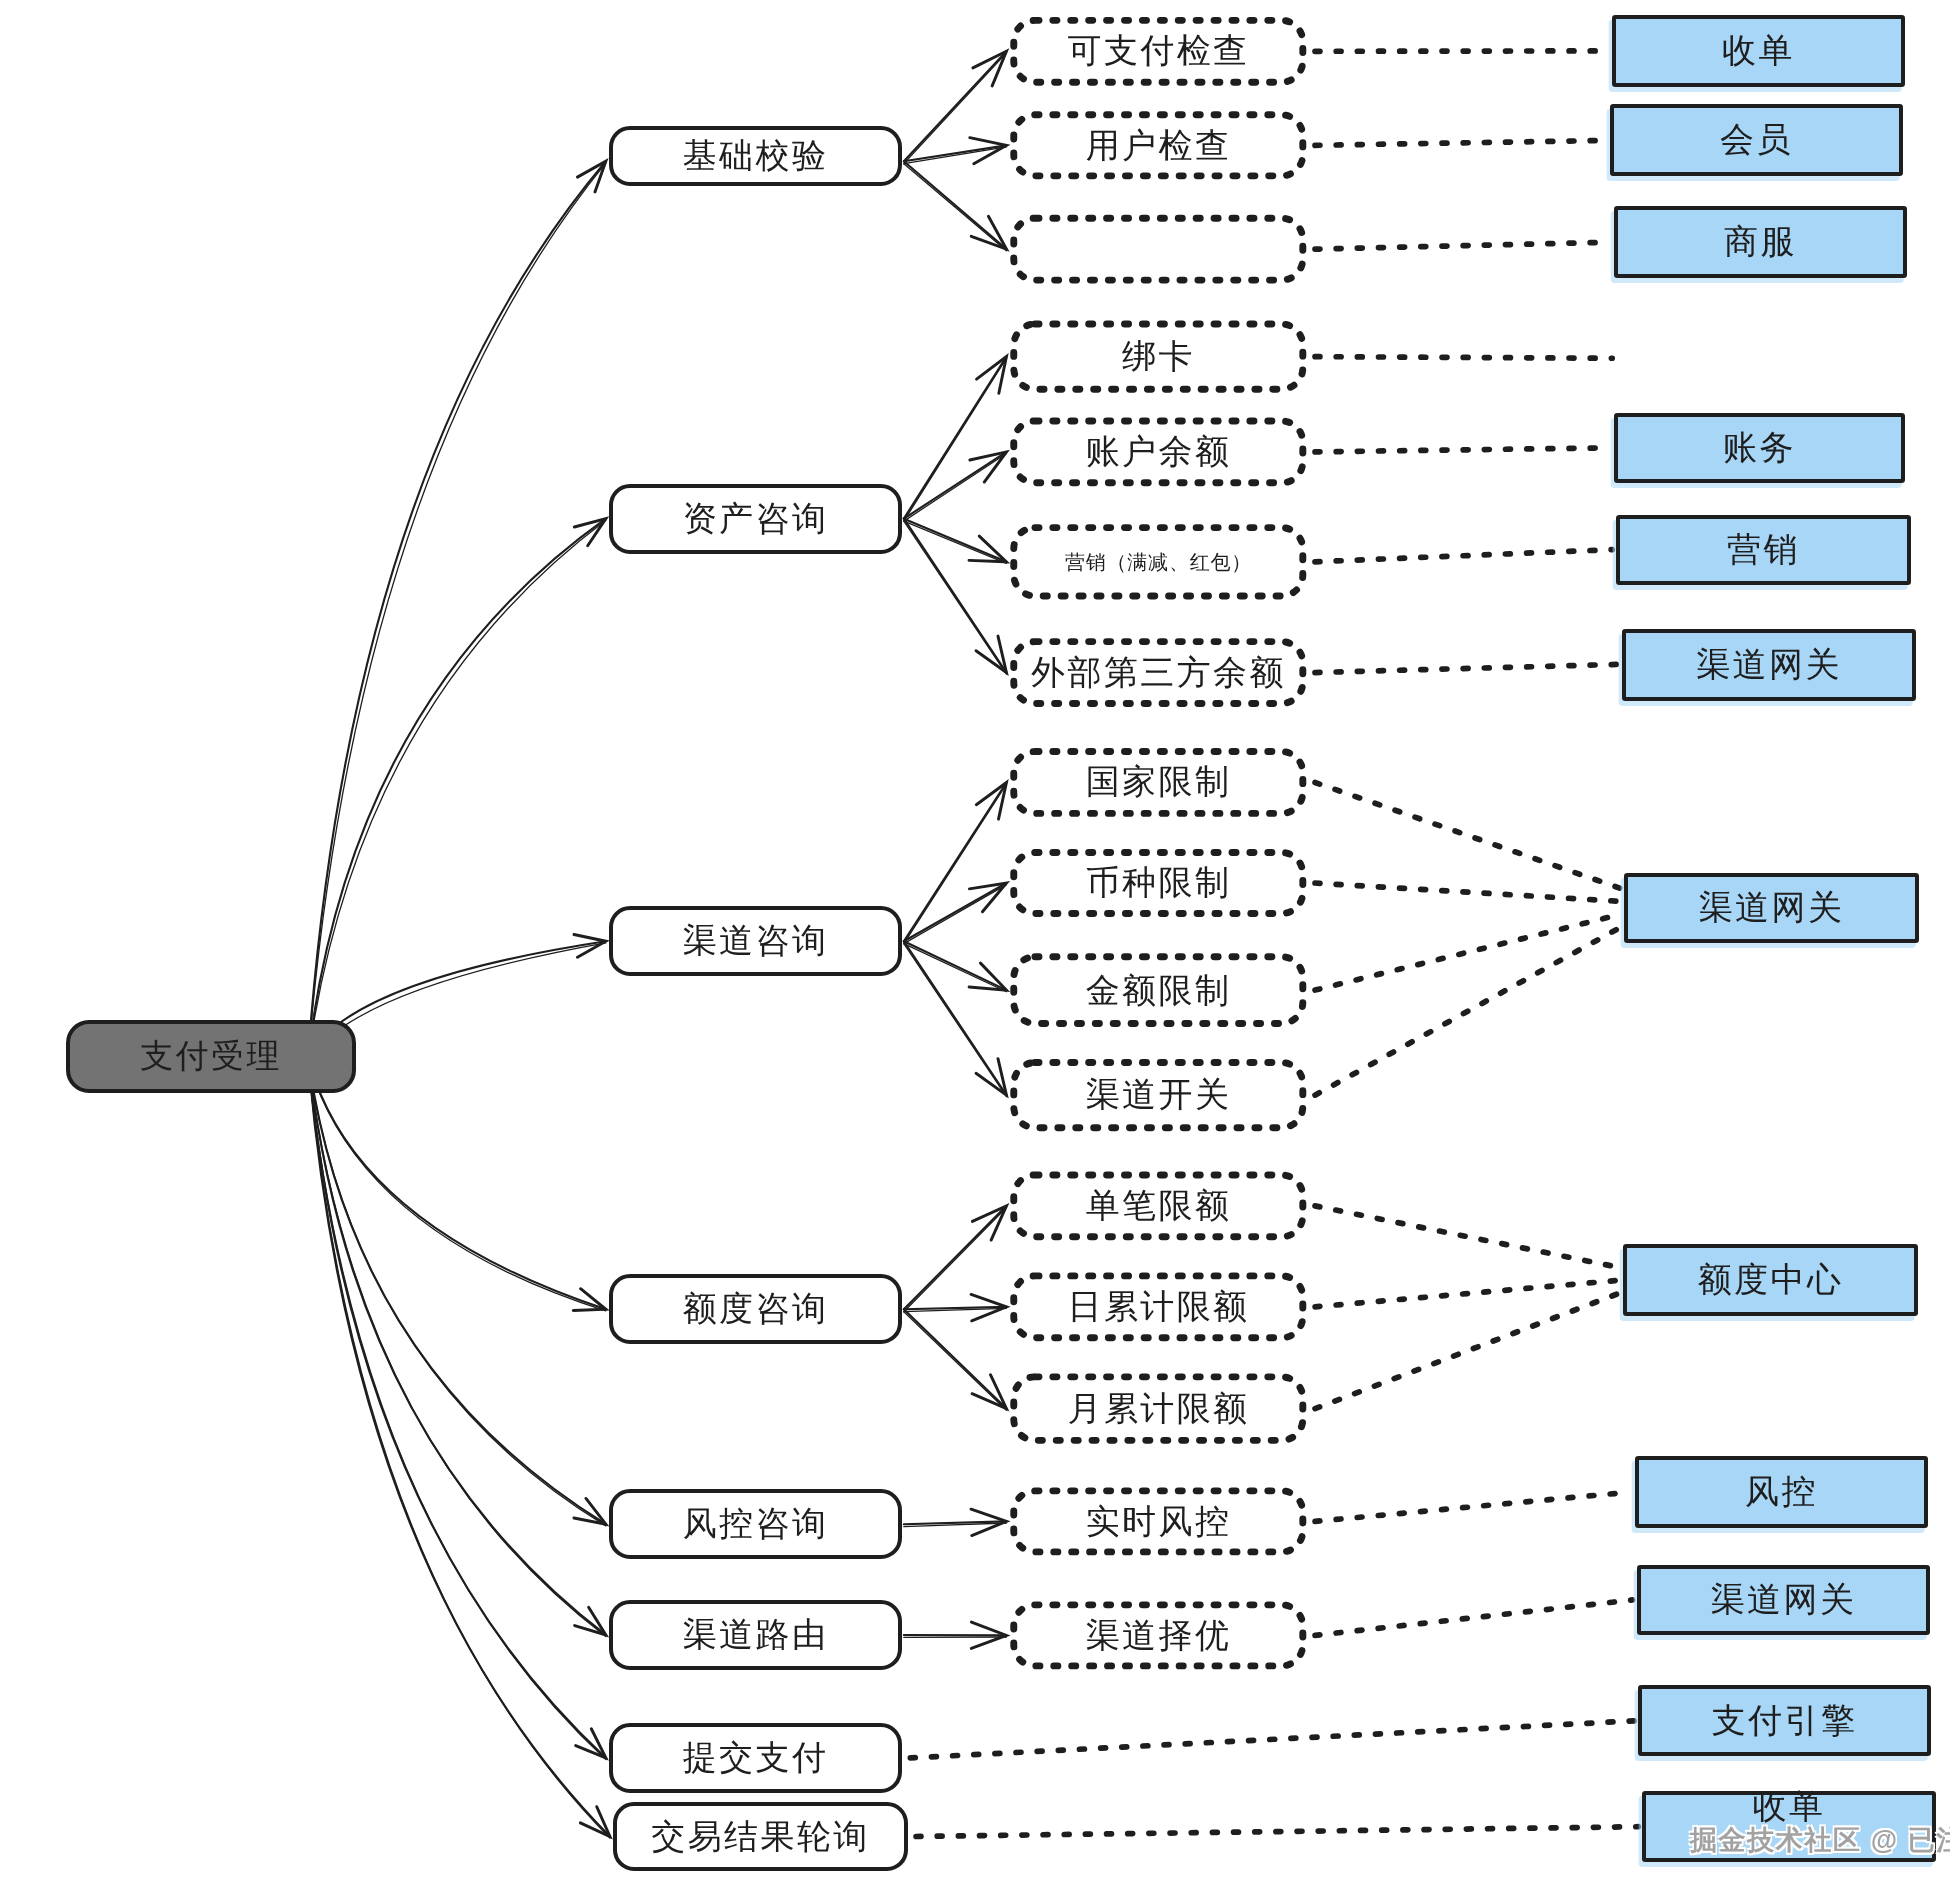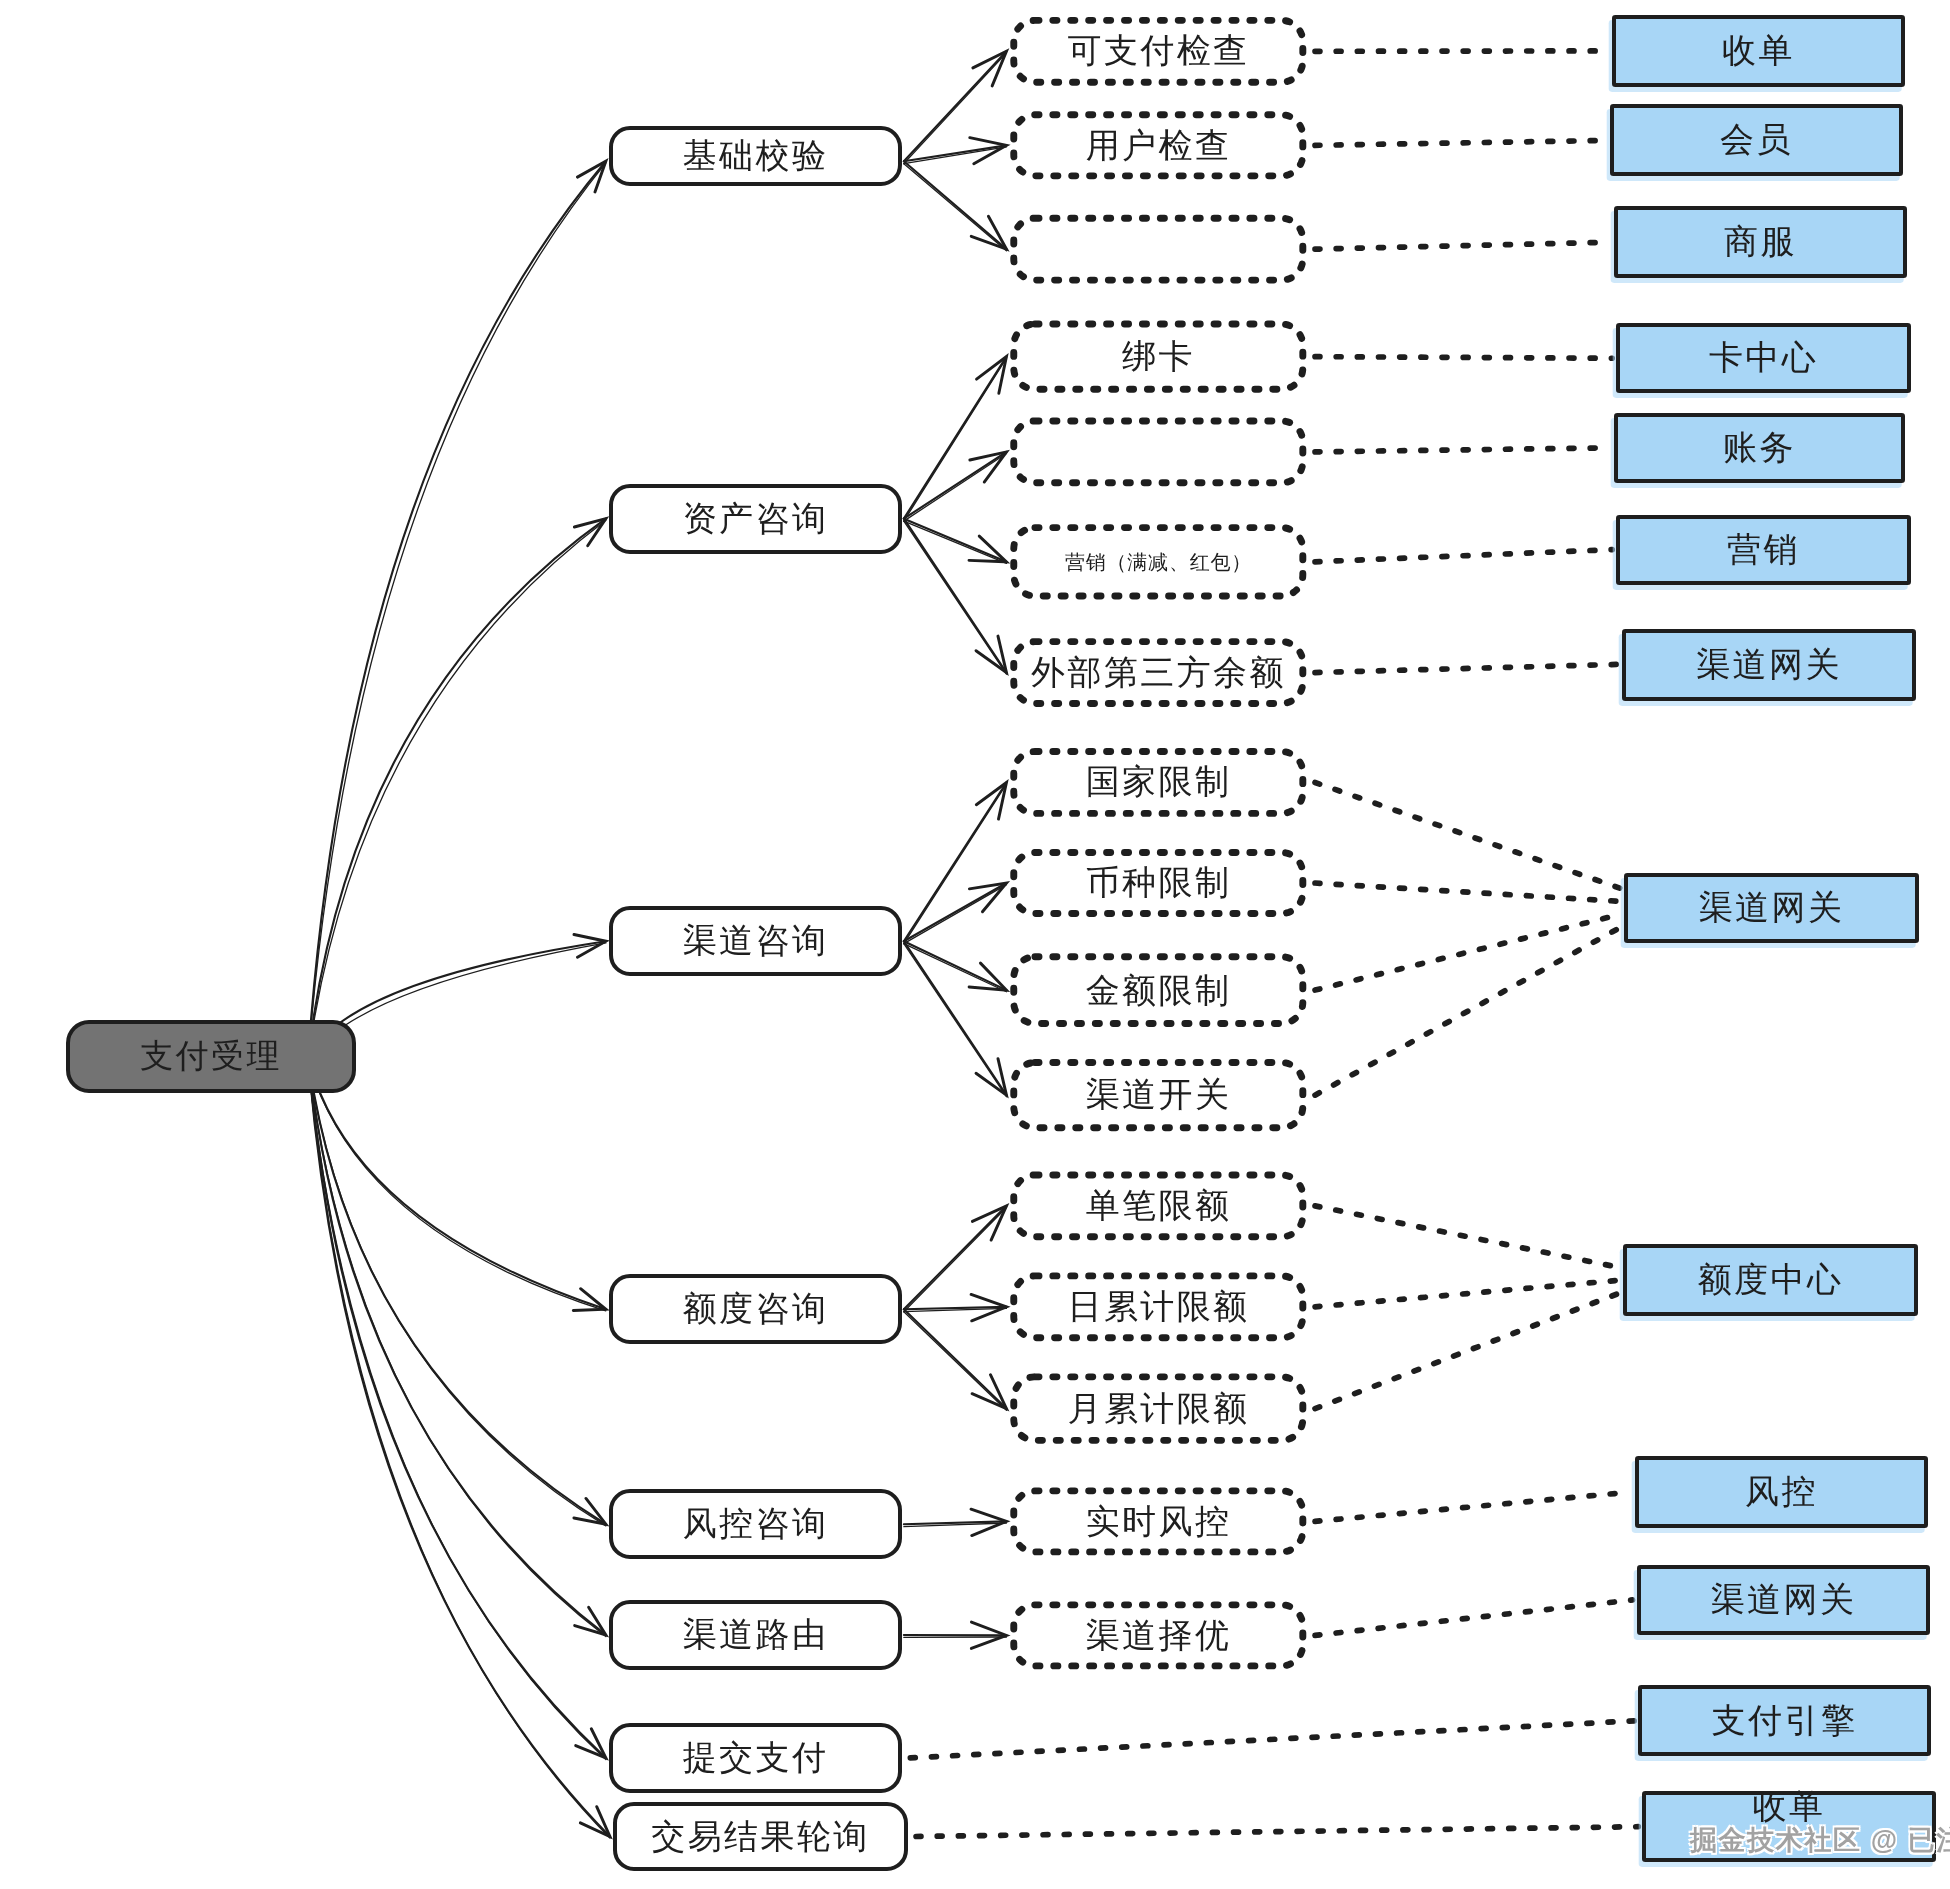--- a/index.html
+++ b/index.html
@@ -257,20 +257,23 @@
     </div>
     <div class="node check" style="left: 1010px; top: 16.3px; width: 297px; height: 70px;">
       <span class="lbl">可支付检查</span>
     </div>
     <div class="node check" style="left: 1010px; top: 111px; width: 297px; height: 69px;">
       <span class="lbl">用户检查</span>
     </div>
     <div class="node check" style="left: 1010px; top: 320px; width: 297px; height: 73px;">
       <span class="lbl">绑卡</span>
     </div>
+    <div class="node check" style="left: 1010px; top: 417px; width: 297px; height: 70px;">
+      <span class="lbl">账户余额</span>
+    </div>
     <div class="node check small" style="left: 1010px; top: 524px; width: 297px; height: 77px;">
       <span class="lbl">营销（满减、红包）</span>
     </div>
     <div class="node check" style="left: 1010px; top: 638px; width: 297px; height: 70px; align-items: center;">
       <span class="lbl">外部第三方余额</span>
     </div>
     <div class="node check" style="left: 1010px; top: 747px; width: 297px; height: 70px;">
       <span class="lbl">国家限制</span>
     </div>
     <div class="node check" style="left: 1010px; top: 848px; width: 297px; height: 69px;">
@@ -298,23 +301,20 @@
       <span class="lbl">渠道择优</span>
     </div>
     <div class="node service" style="left: 1612px; top: 14.7px; width: 293px; height: 72px;">
       <span class="lbl">收单</span>
     </div>
     <div class="node service" style="left: 1610px; top: 104px; width: 293px; height: 72px; font-family: Liberation Serif, serif;">
       <span class="lbl">会员</span>
     </div>
     <div class="node service" style="left: 1614px; top: 206px; width: 293px; height: 72px;">
       <span class="lbl">商服</span>
-    </div>
-    <div class="node service" style="left: 1616px; top: 323px; width: 295px; height: 70px;">
-      <span class="lbl">卡中心</span>
     </div>
     <div class="node service" style="left: 1614px; top: 413px; width: 291px; height: 70px;">
       <span class="lbl">账务</span>
     </div>
     <div class="node service" style="left: 1616px; top: 515px; width: 295px; height: 70px;">
       <span class="lbl">营销</span>
     </div>
     <div class="node service" style="left: 1622px; top: 629px; width: 294px; height: 72px;">
       <span class="lbl">渠道网关</span>
     </div>

